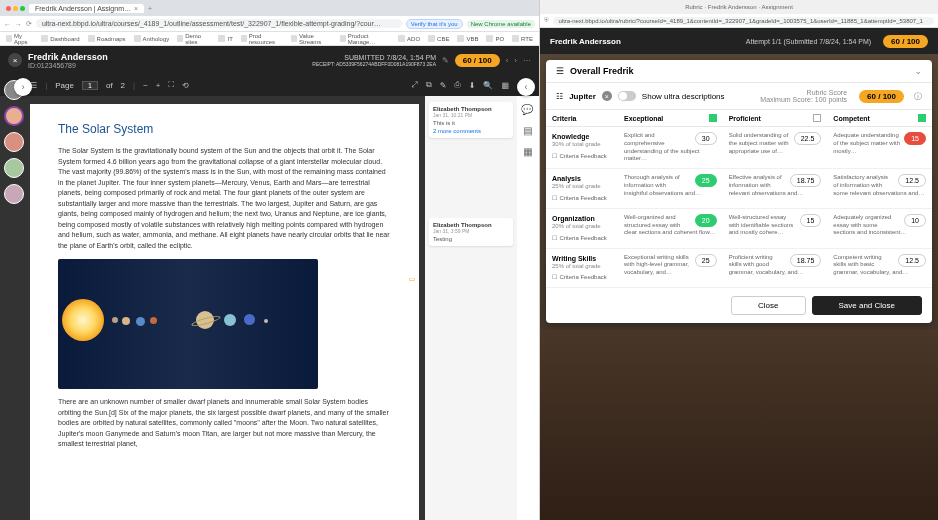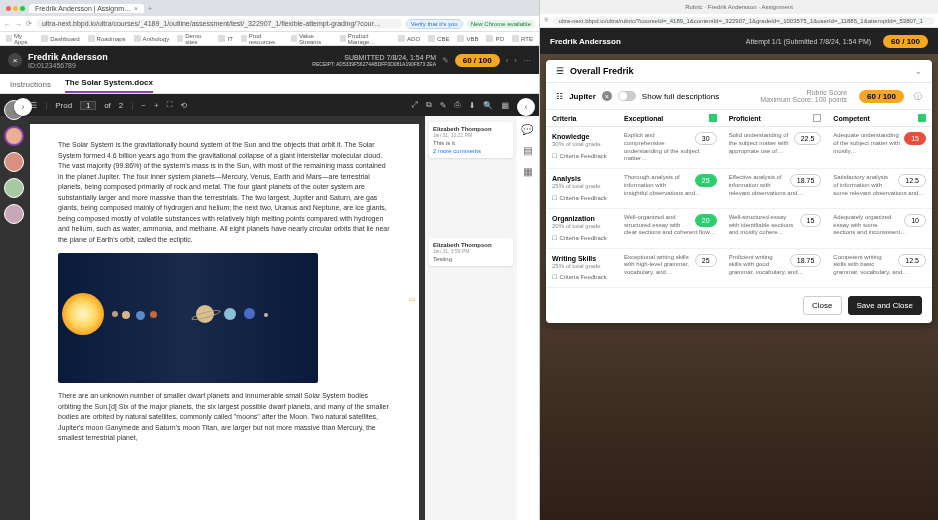--- a/index.html
+++ b/index.html
@@ -85,21 +85,21 @@
 .chk.green{background:#2ecc71;border-color:#2ecc71}
 .rt-cell{padding:5px 6px;border-bottom:1px solid #f0f0f0;line-height:1.3}
 .crit-name{font-weight:600}
 .crit-pct{color:#888;font-size:6px}
 .crit-fb{color:#666;font-size:6px;margin-top:4px;display:flex;align-items:center;gap:2px}
 .score-pill{float:right;padding:1px 6px;border-radius:8px;font-size:7px;border:1px solid #ccc;background:#fff;margin-left:4px}
 .score-pill.g{background:#2ecc71;color:#fff;border-color:#2ecc71}
 .score-pill.r{background:#e74c3c;color:#fff;border-color:#e74c3c}
 .desc{color:#666;font-size:6px}
 .rp-actions{display:flex;justify-content:flex-end;gap:6px;padding:8px 10px}
-.btn{padding:4px 8px;border-radius:3px;font-size:8px;cursor:pointer;border:1px solid #ccc;background:#fff}
+.btn{padding:4px 26px;border-radius:3px;font-size:8px;cursor:pointer;border:1px solid #ccc;background:#fff}
 .btn.primary{background:#222;color:#fff;border-color:#222}
 .bg-img{flex:1;background:linear-gradient(180deg,rgba(90,60,40,.2),rgba(40,25,15,.6))}
 </style>
 </head>
 <body>
 
 <div class="window left-window">
   <div class="tab-bar">
     <div class="dots">
         <span class="dot r"></span>
@@ -193,60 +193,57 @@
     </div>
     <span style="margin-left:6px;color:#888">✎</span>
     <span class="grade-pill">60 / 100</span>
     <div class="header-icons">
       <span>‹</span>
       <span>›</span>
       <span>⋯</span>
     </div>
   </div>
 
-  <div class="tabs-row">
-    <div class="tab">Instructions</div>
-    <div class="tab active">The Solar System.docx</div>
-  </div>
 
   <div class="doc-area" style="flex-direction:column">
     <div class="chevron-circle chev-left">›</div>
     <div class="chevron-circle chev-right">‹</div>
     <div class="side-avatars">
       <div class="avatar" style="background:#888"></div>
       <div class="avatar sel" style="background:#e8b090"></div>
       <div class="avatar" style="background:#d89080"></div>
       <div class="avatar" style="background:#a8c8a0"></div>
       <div class="avatar" style="background:#c8a8b8"></div>
     </div>
 
     <div class="doc-toolbar">
       <span class="tb-icon">☰</span>
       <span class="tb-sep">|</span>
-      <span>Prod</span>
+      <span>Page</span>
       <input class="tb-input" value="1" style="">
       <span>of</span>
       <span>2</span>
       <span class="tb-sep">|</span>
       <span class="tb-icon">−</span>
       <span class="tb-icon">+</span>
       <span class="tb-icon">⛶</span>
       <span class="tb-icon">⟲</span>
       <span style="flex:1"></span>
       <span class="tb-icon">⤢</span>
       <span class="tb-icon">⧉</span>
       <span class="tb-icon">✎</span>
       <span class="tb-icon">⎙</span>
       <span class="tb-icon">⬇</span>
       <span class="tb-icon">🔍</span>
       <span class="tb-icon">▦</span>
     </div>
 
     <div class="doc-content-wrap">
       <div class="doc-page">
+        <div class="doc-title">The Solar System</div>
         <p>The Solar System is the gravitationally bound system of the Sun and the objects that orbit it. The Solar System formed 4.6 billion years ago from the gravitational collapse of a giant interstellar molecular cloud. The vast majority (99.86%) of the system's mass is in the Sun, with most of the remaining mass contained in the planet Jupiter. The four inner system planets—Mercury, Venus, Earth and Mars—are terrestrial planets, being composed primarily of rock and metal. The four giant planets of the outer system are substantially larger and more massive than the terrestrials. The two largest, Jupiter and Saturn, are gas giants, being composed mainly of hydrogen and helium; the next two, Uranus and Neptune, are ice giants, being composed mostly of volatile substances with relatively high melting points compared with hydrogen and helium, such as water, ammonia, and methane. All eight planets have nearly circular orbits that lie near the plane of Earth's orbit, called the ecliptic.</p>
         <div class="doc-img">
           <div class="sun"></div>
           <div class="planet p1"></div>
             <div class="planet p2"></div>
             <div class="planet p3"></div>
           <div class="planet p4"></div>
             <div class="planet p5"></div>
             <div class="planet p6"></div>
           <div class="planet p7"></div>
@@ -296,21 +293,21 @@
     <div class="rp-section rp-head">
       <span style="margin-right:6px">☰</span>
       <span class="rp-title">Overall Fredrik</span>
       <span class="rp-chevron">⌄</span>
     </div>
     <div class="rp-section rp-rubric-head">
       <span>☷</span>
       <span class="rp-title">Jupiter</span>
       <span style="background:#888;color:#fff;border-radius:50%;width:10px;height:10px;display:inline-flex;align-items:center;justify-content:center;font-size:7px">×</span>
       <div class="toggle"></div>
-      <span>Show full descriptions</span>
+      <span>Show ultra descriptions</span>
       <div class="rubric-score-box">
         <div>Rubric Score</div>
         <div>Maximum Score: 100 points</div>
       </div>
       <span class="grade-pill" style="margin-left:6px">60 / 100</span>
       <span class="info-icon">ⓘ</span>
     </div>
 
     <div class="rubric-table">
       <div class="rt-head">Criteria</div>

